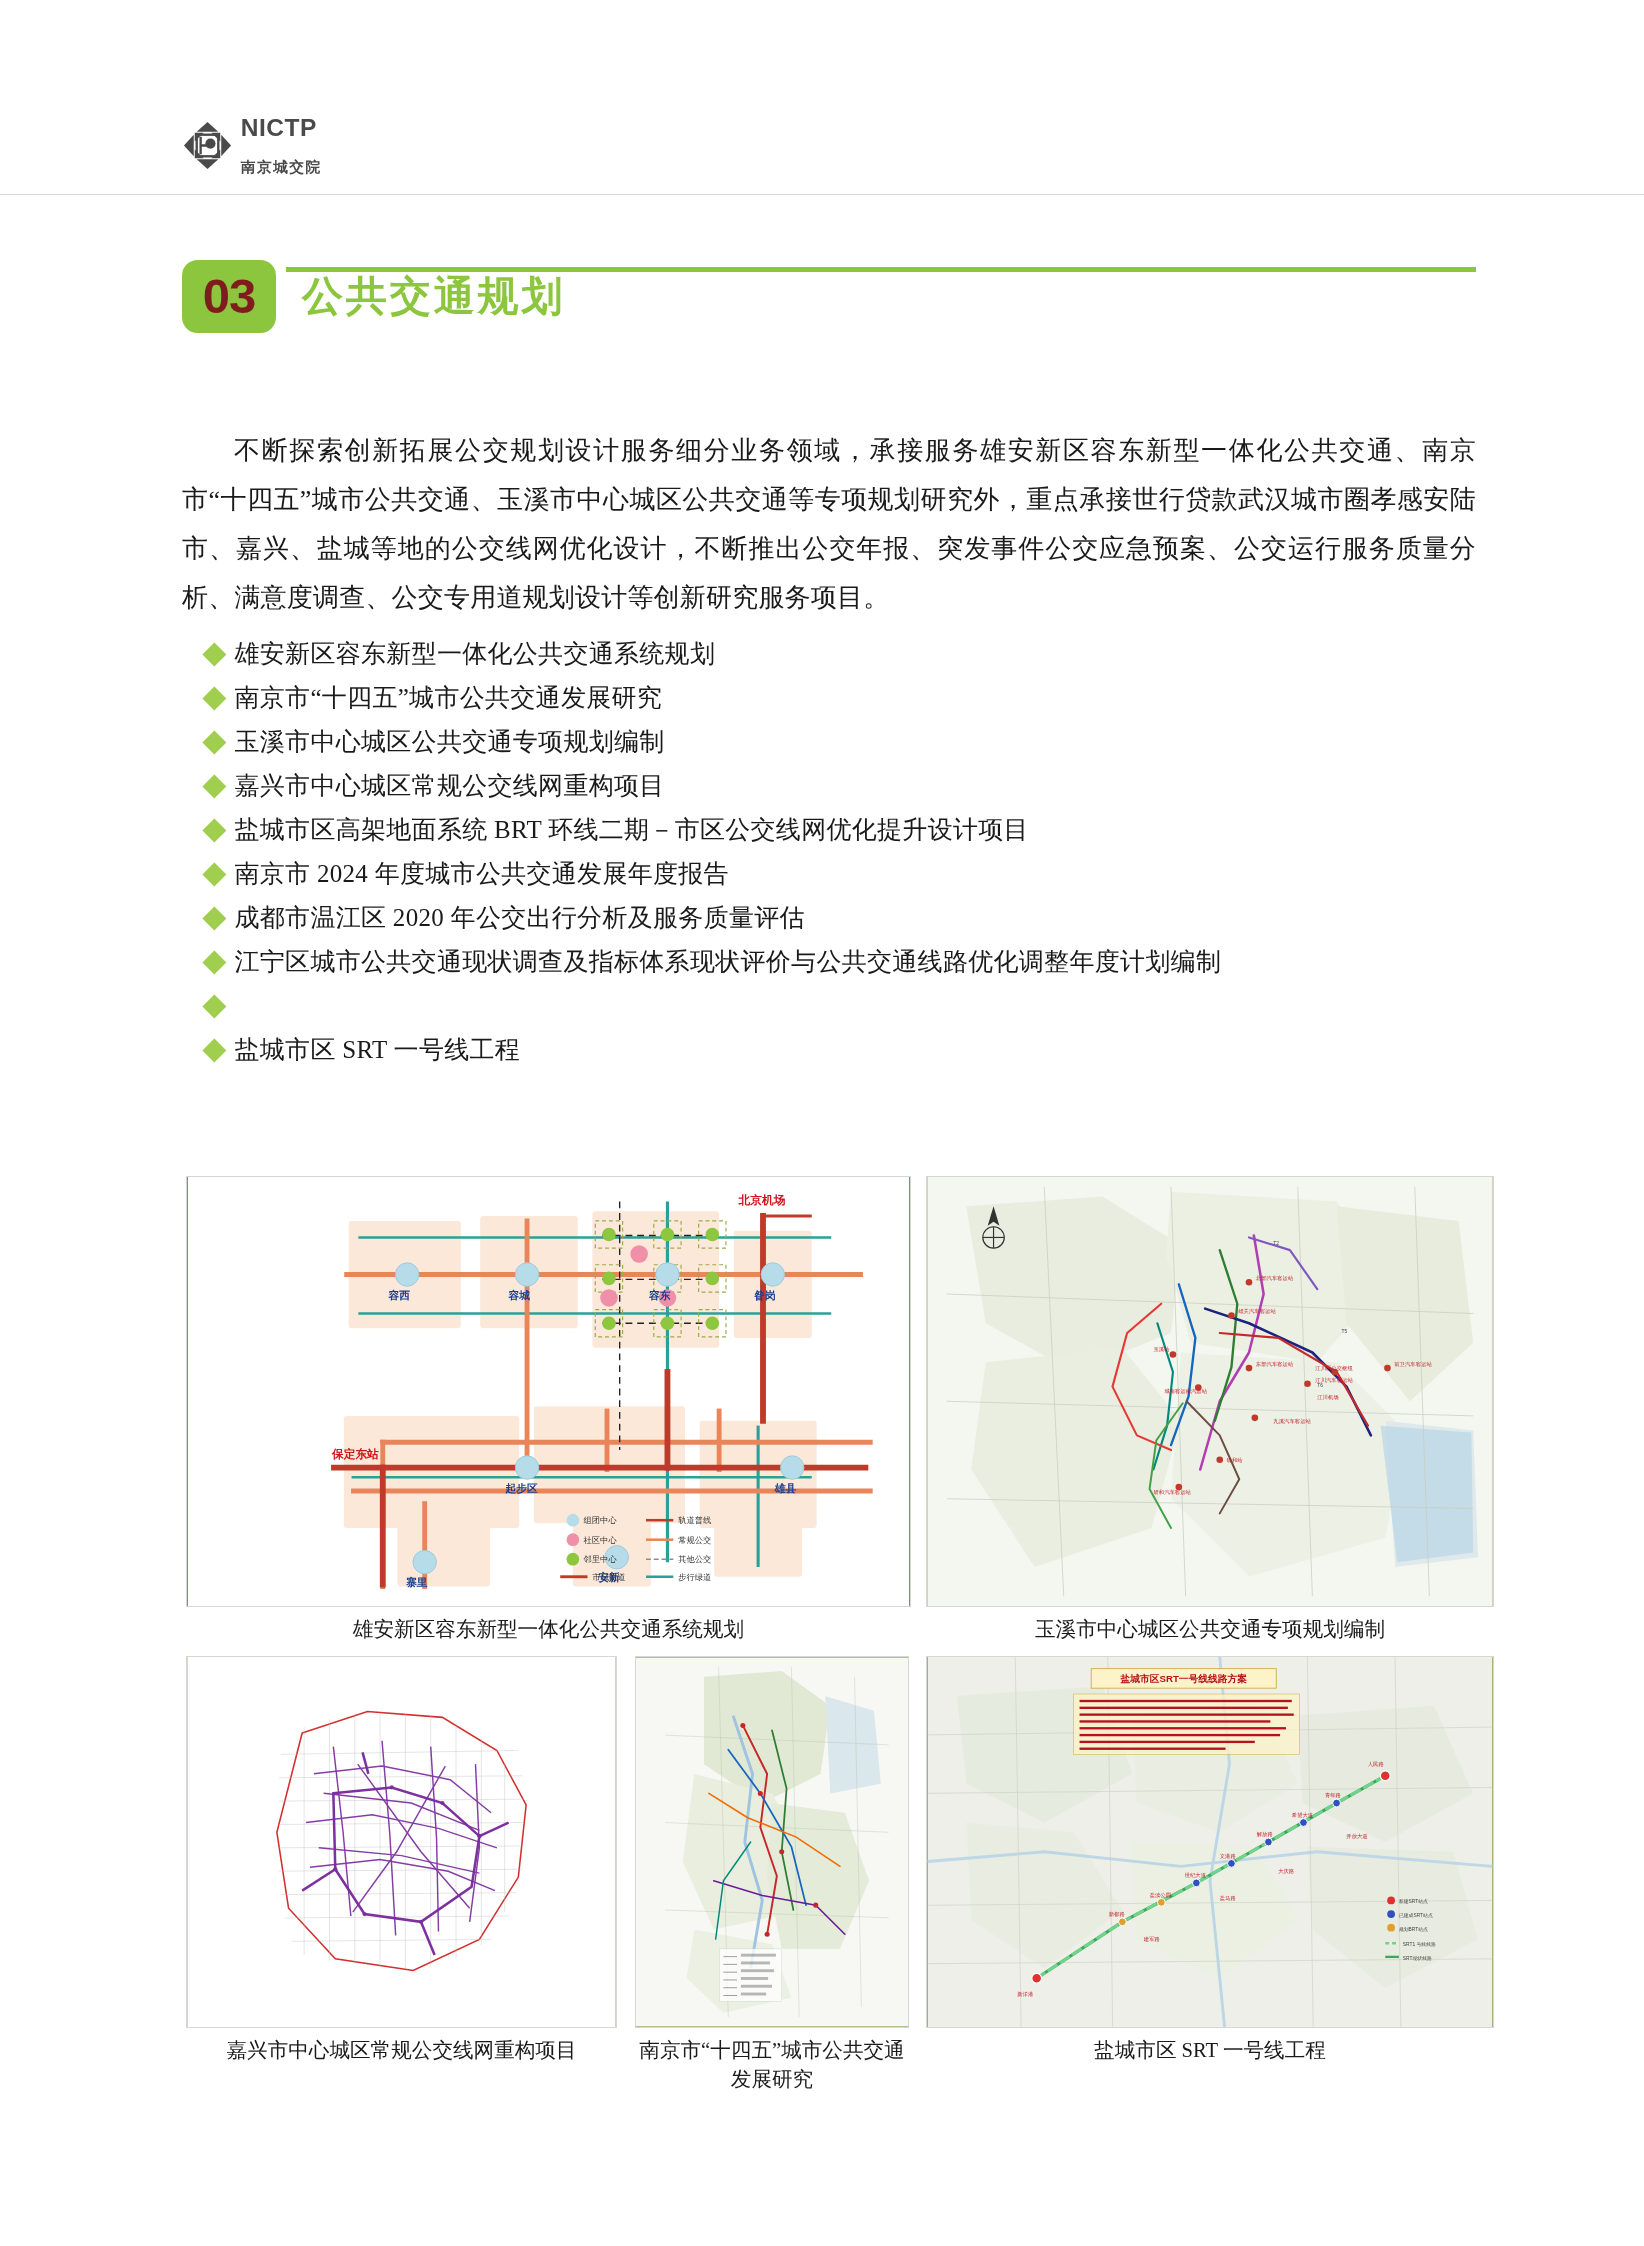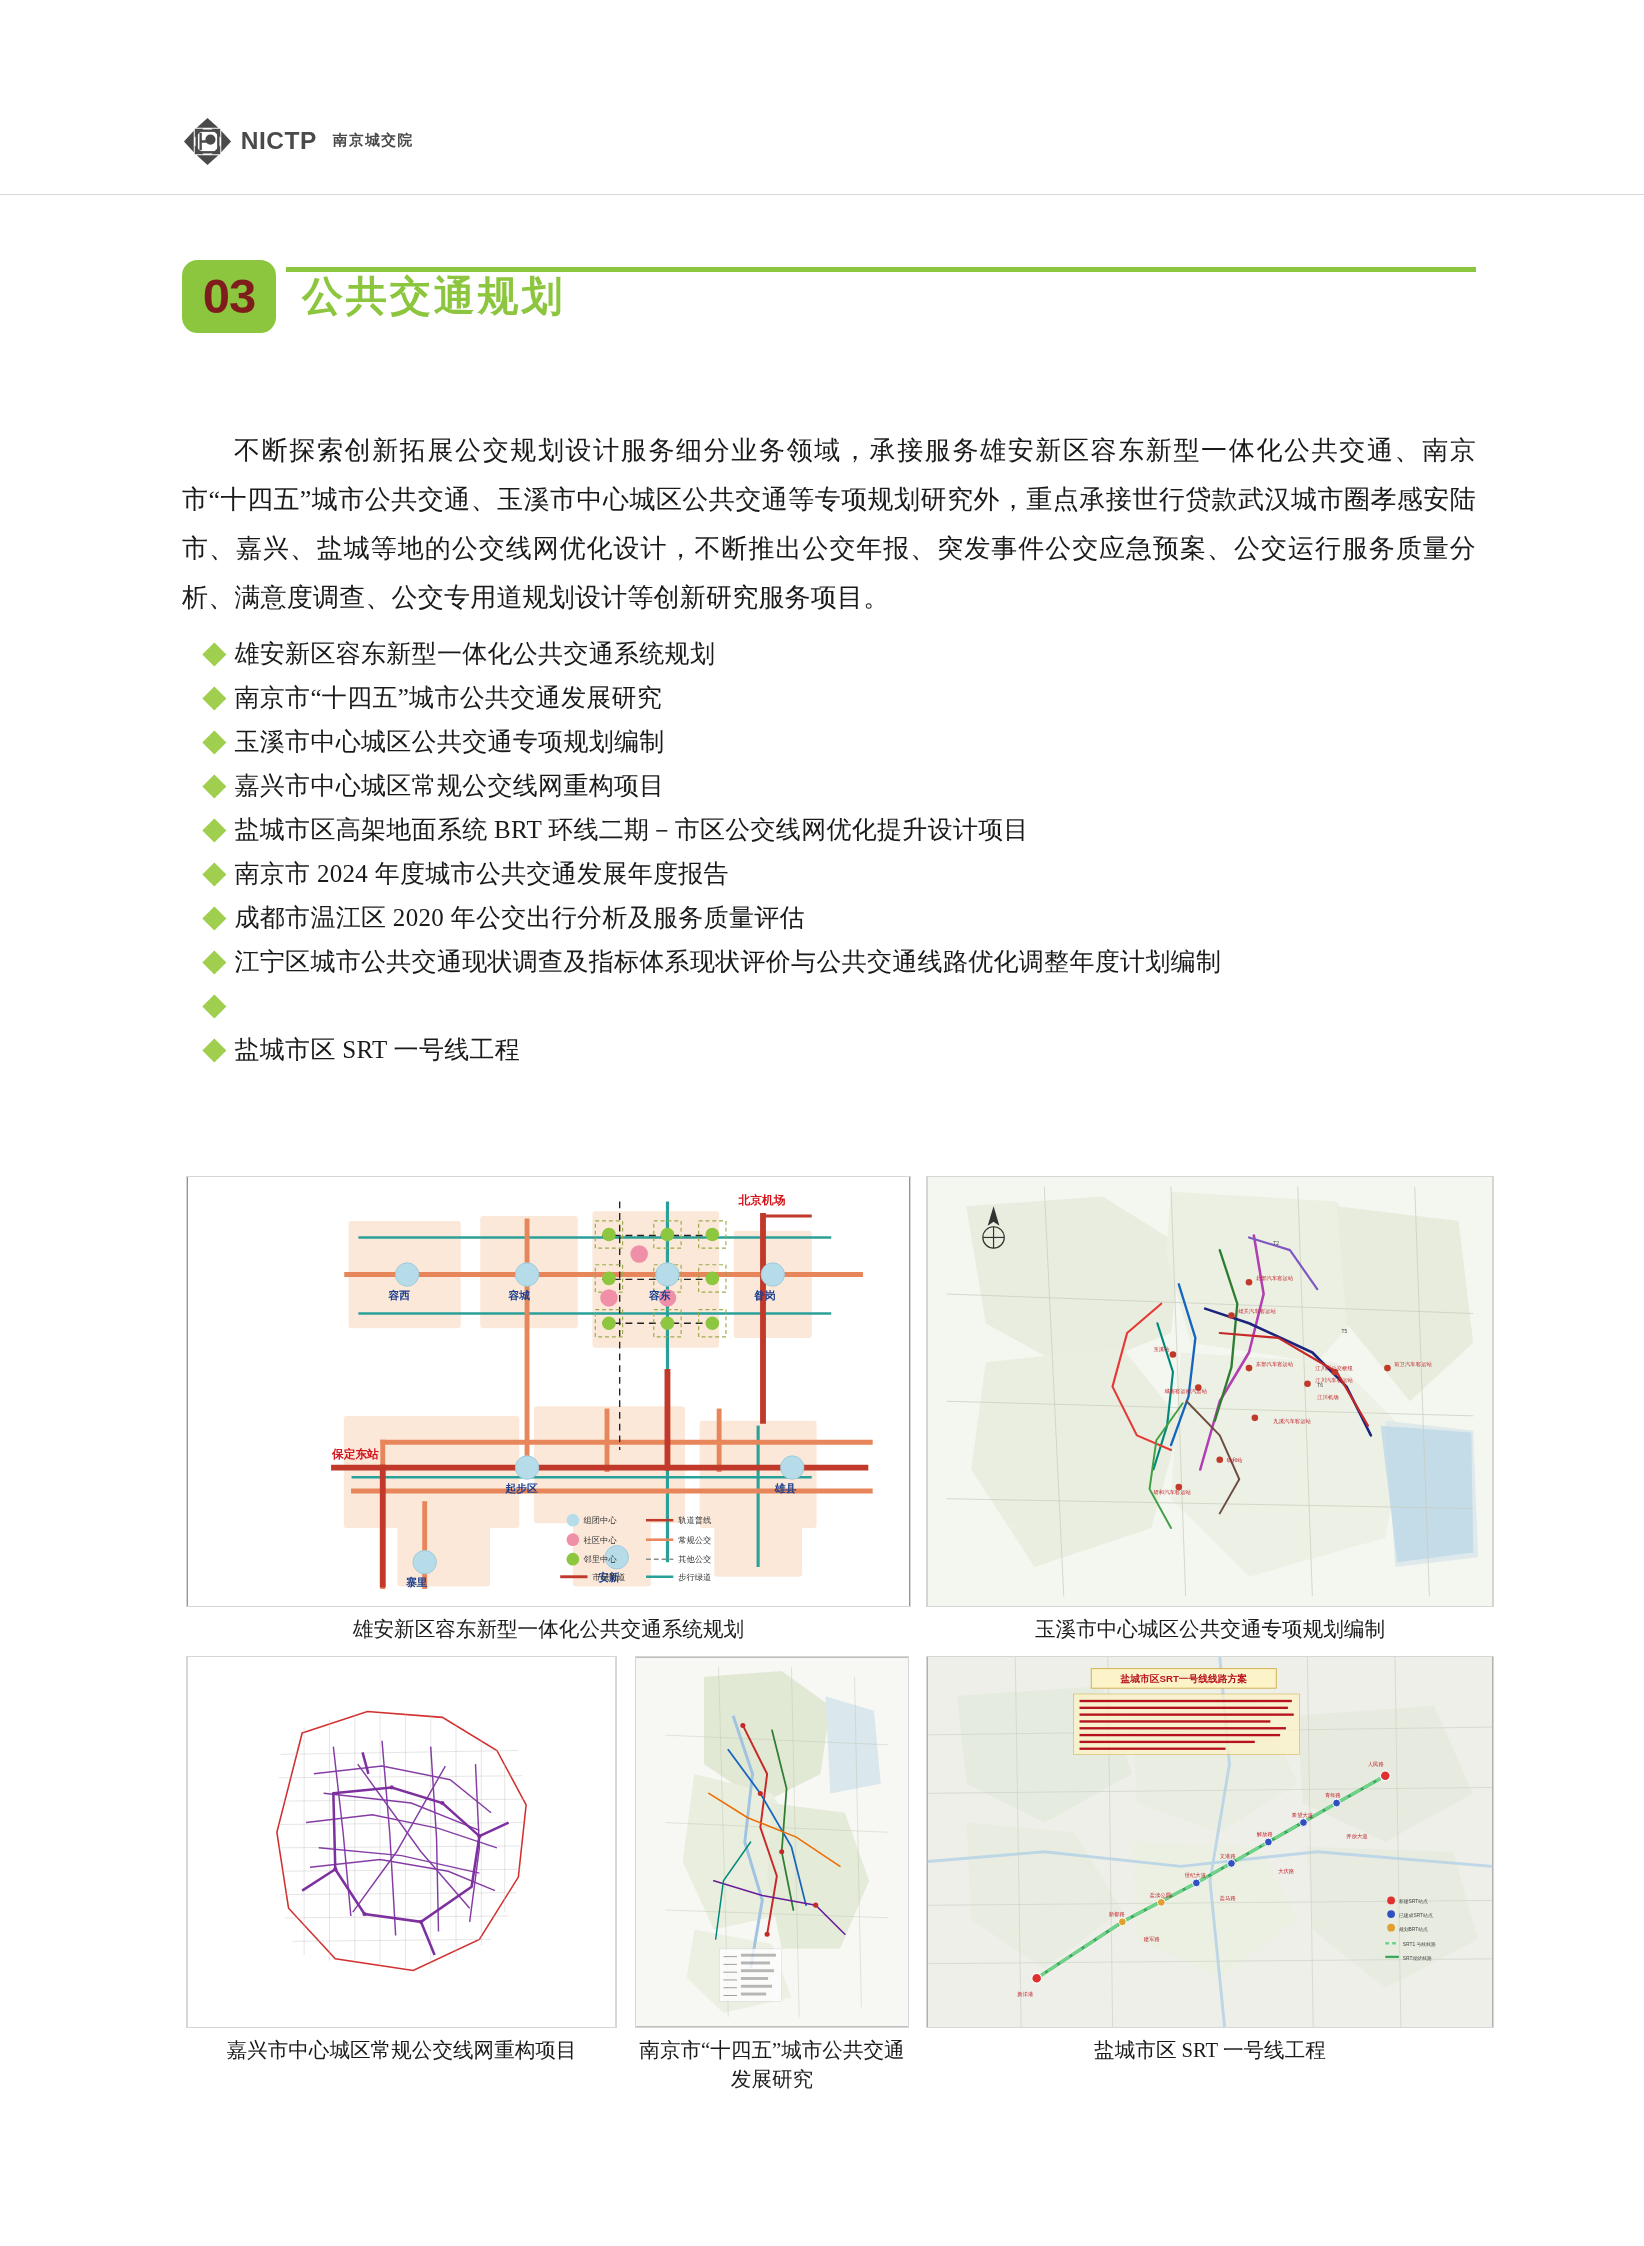--- a/index.html
+++ b/index.html
@@ -28,21 +28,21 @@
   }
   .logo-wrap {
     position: absolute;
     left: 182px;
     top: 116px;
     display: flex;
     align-items: center;
     gap: 7.8px;
   }
   .logo-mark { width: 51px; height: 51px; display:block; }
-  .logo-text { display: flex; line-height: 1; gap: 16px; }
+  .logo-text { display: flex; flex-direction: column; line-height: 1; gap: 16px; }
   .logo-text .lt-en {
     font-family: "Liberation Sans", sans-serif;
     font-weight: bold;
     font-size: 24.5px;
     letter-spacing: 0.5px;
     color: #4a4a4a;
   }
   .logo-text .lt-cn {
     font-family: "Liberation Sans", sans-serif;
     font-weight: bold;
@@ -138,21 +138,21 @@
 
   
   .figures { position: absolute; left: 0; top: 0; }
 
   .fig { position: absolute; }
   .fig-frame {
     position: absolute;
     left: 0; top: 0;
     width: 100%;
     border: 1px solid #d6d6d6;
-    background: #737373;
+    background: #4d7c0f;
     overflow: hidden;
   }
   .fig-cap {
     position: absolute;
     width: 100%;
     text-align: center;
     font-size: 20.6px;
     color: #1a1a1a;
     line-height: 29px;
   }

